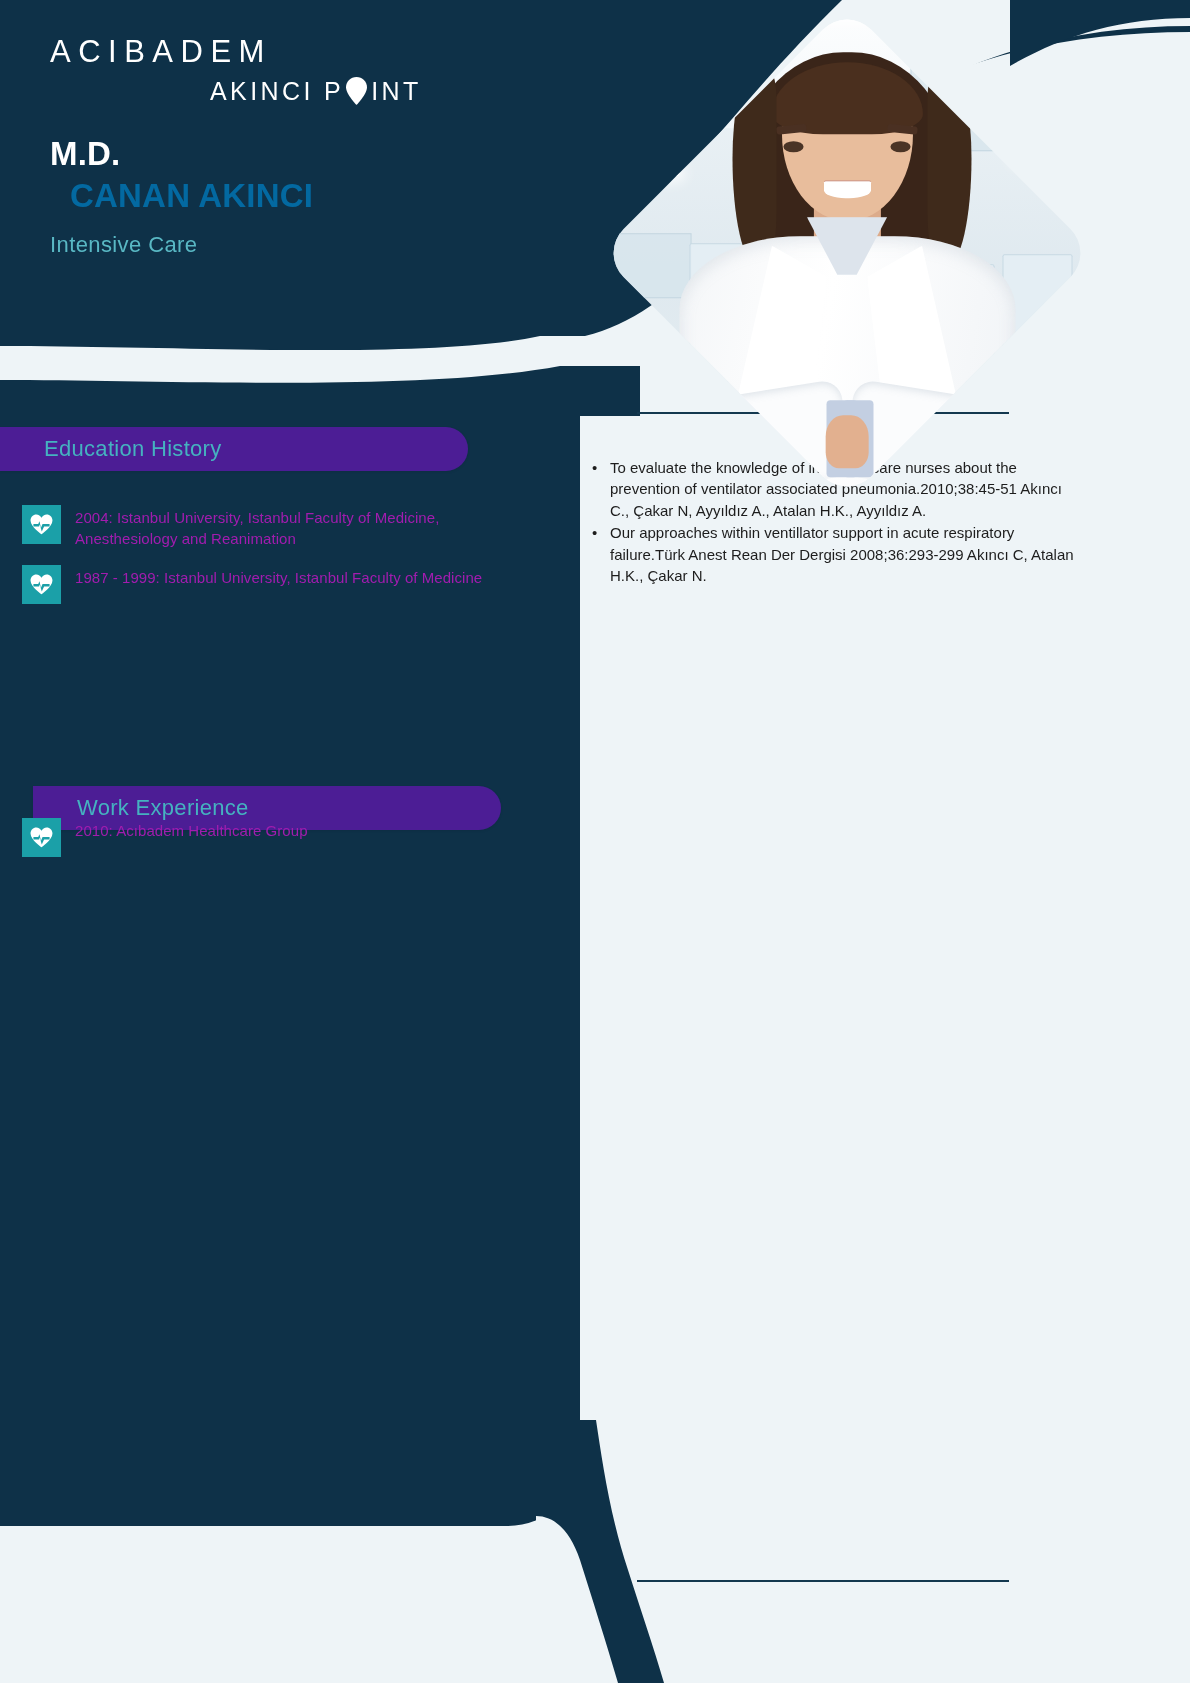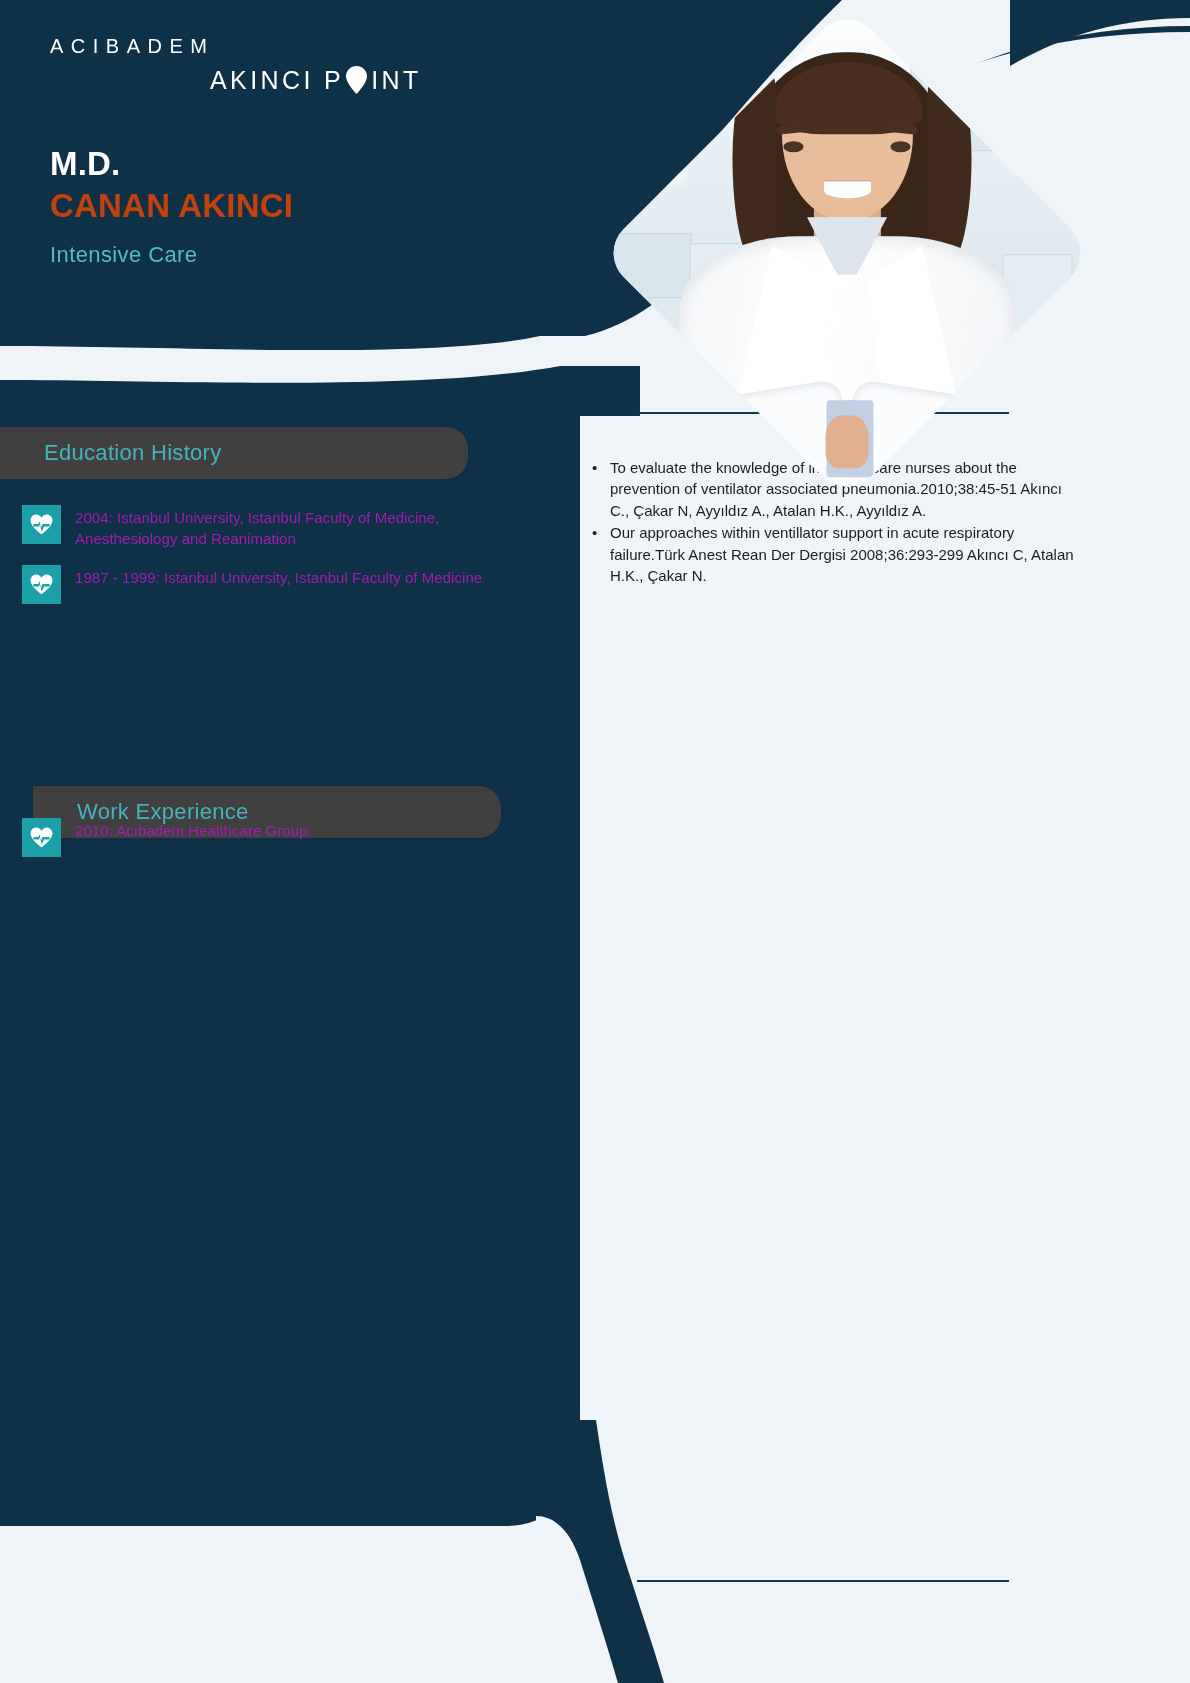--- a/index.html
+++ b/index.html
@@ -42,43 +42,43 @@
 
   
   .light-strip{
     position:absolute;left:0;top:336px;width:640px;height:80px;z-index:3;
     overflow:hidden;
   }
 
   
   .logo{position:absolute;left:50px;top:36px;z-index:20;}
   .logo-top{
-    font-size:20px;letter-spacing:7.5px;color:#ffffff;
+    font-size:31px;letter-spacing:7.5px;color:#ffffff;
     font-weight:300;line-height:1;white-space:nowrap;
   }
   .logo-bottom{
     margin-top:9px;padding-left:160px;
     font-size:25px;letter-spacing:3.4px;color:#ffffff;
     font-weight:400;line-height:1;white-space:nowrap;
     display:flex;align-items:center;
   }
   .pin{
     display:inline-block;width:23px;height:30px;position:relative;
     margin:0 3px 0 1px;vertical-align:-6px;
   }
 
   
-  .name-block{position:absolute;left:50px;top:143px;z-index:20;}
+  .name-block{position:absolute;left:50px;top:133px;z-index:20;}
   .deg{
     font-size:33px;font-weight:bold;color:#ffffff;line-height:1.26;
     letter-spacing:.2px;
   }
   .fullname{
-    font-size:33px;font-weight:bold;color:#c2410c;line-height:1.26;
-    letter-spacing:.2px;white-space:nowrap;
+    font-size:33px;font-weight:bold;color:#0369a1;line-height:1.26;
+    letter-spacing:.2px;white-space:nowrap;margin-left:20px;
   }
   .specialty{
     margin-top:16px;font-size:22px;color:#59b8c4;font-weight:300;
     letter-spacing:.4px;
   }
 
   
   .photo-wrap{
     position:absolute;left:672px;top:78px;width:350px;height:350px;
     z-index:15;
@@ -197,22 +197,22 @@
     width:13%;height:11%;background:#e2b08f;border-radius:40% 40% 30% 30%;
   }
   .doc-hair-side{
     position:absolute;top:8%;width:13%;height:40%;background:#3f2a1b;
   }
   .doc-hair-side.l{left:16%;border-radius:50% 16% 30% 62%;}
   .doc-hair-side.r{right:13%;border-radius:16% 50% 62% 30%;}
 
   
   .pill{
-    position:absolute;left:0;height:52px;width:468px;
-    background:#404040;border-radius:0 22px 22px 0;
+    position:absolute;left:0;height:44px;width:468px;
+    background:#4c1d95;border-radius:0 22px 22px 0;
     display:flex;align-items:center;z-index:12;
     box-shadow:0 1px 3px rgba(0,0,0,.08);
   }
   .pill-label{
     margin-left:44px;font-size:22px;color:#45b2c0;font-weight:300;
     letter-spacing:.3px;
   }
   #pill-edu{top:427px;}
   #pill-work{top:786px;margin-left:33px;}
 

